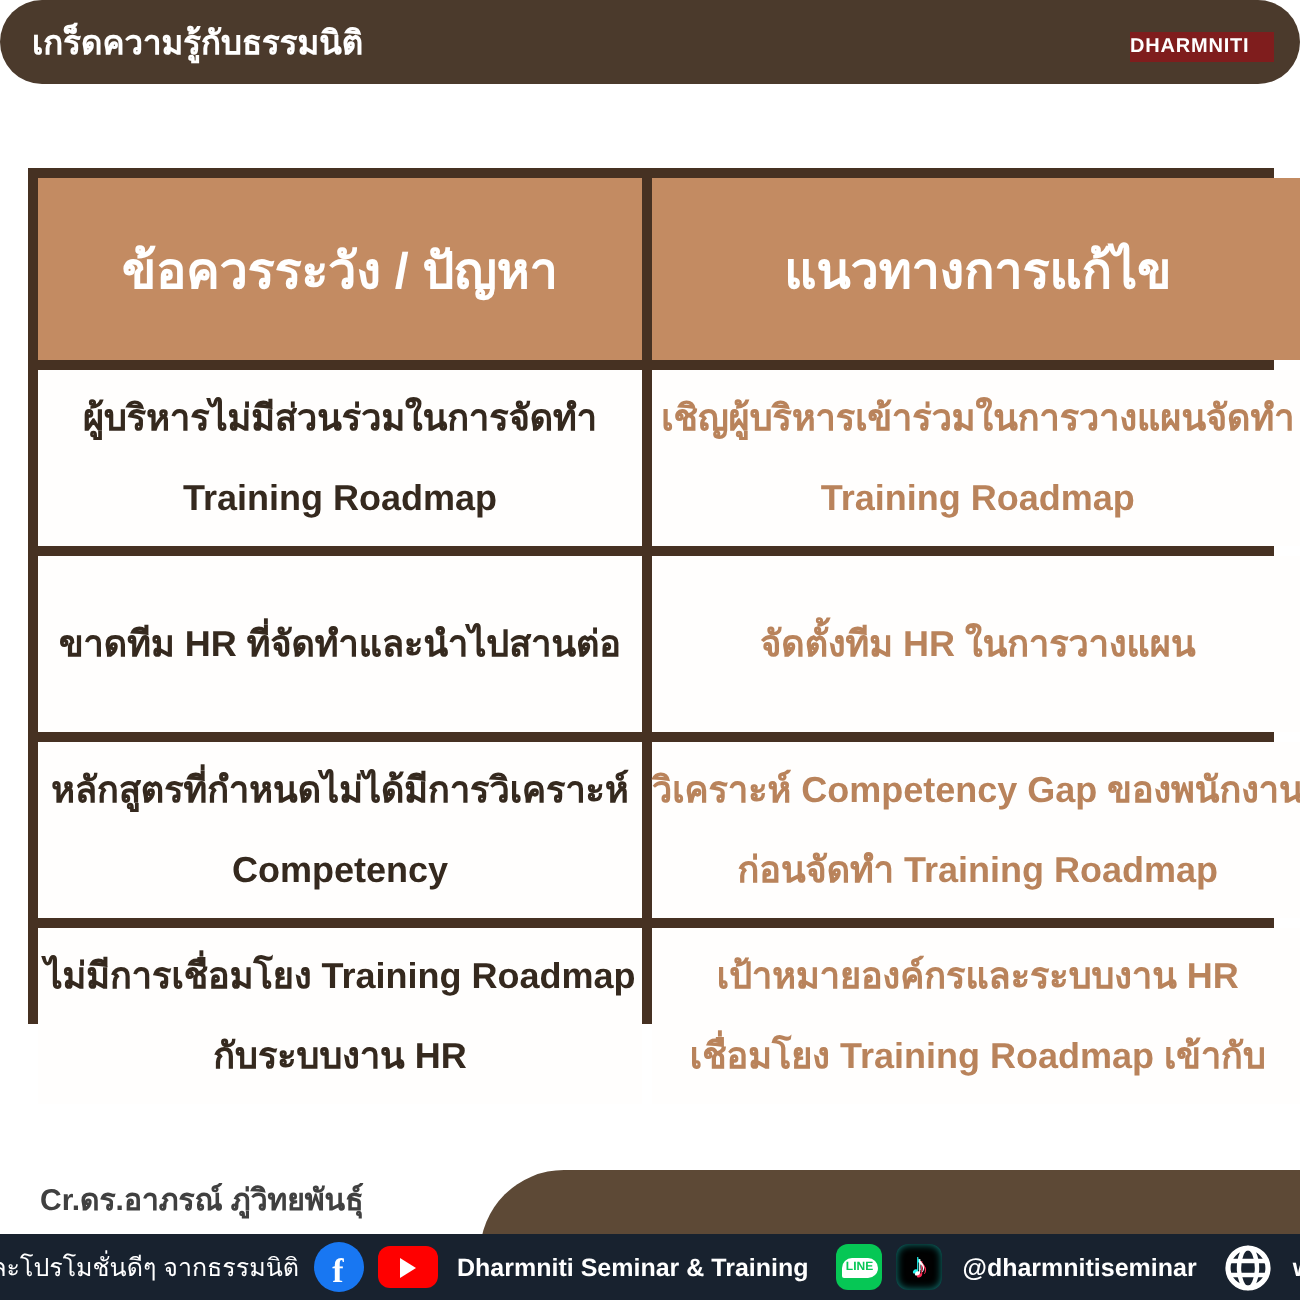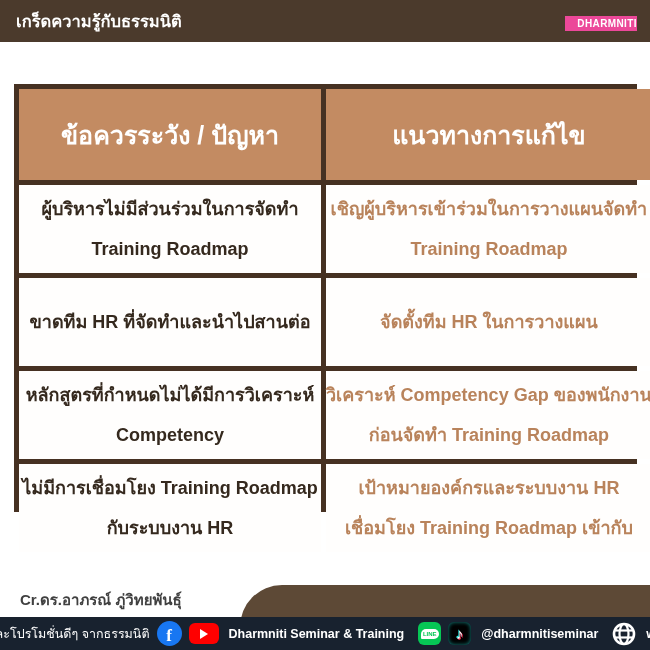--- a/index.html
+++ b/index.html
@@ -4,32 +4,32 @@
 <style>
   * { margin:0; padding:0; box-sizing:border-box; }
   html,body { width:650px; height:650px; }
   body {
     font-family:"Liberation Sans","DejaVu Sans",sans-serif;
     background:#ffffff; position:relative; overflow:hidden;
   }
   
   .topbar {
     position:absolute; left:0; top:0; width:650px; height:42px;
-    background:#4b3a2c; display:flex; align-items:center;
+    background:#4b3a2c; display:flex; align-items:center;border-radius:21px;
   }
   .topbar-title { color:#ffffff; font-size:16.5px; font-weight:bold; padding-left:16px; }
   
   .logo { position:absolute; left:565px; top:16px; width:72px; z-index:3; }
   .logo-top {
     background:#ffffff; border:2px solid #1478be; color:#1478be;
     font-weight:bold; font-size:14px; text-align:center; padding:1px 0 2px 0;
   }
   .logo-bottom {
-    background:#ec4899; color:#ffffff; font-weight:bold; font-size:10px;
-    text-align:right; padding:2px 0; letter-spacing:.4px;
+    background:#7f1d1d; color:#ffffff; font-weight:bold; font-size:10px;
+    text-align:left; padding:2px 0; letter-spacing:.4px;
   }
   
   .rtable {
     position:absolute; left:14px; top:84px; width:623px; height:428px;
     background:#463122; padding:5px; display:grid;
     grid-template-columns:302px 1fr;
     grid-template-rows:91px 88px 88px 88px 88px;
     gap:5px;
   }
   .cell {

